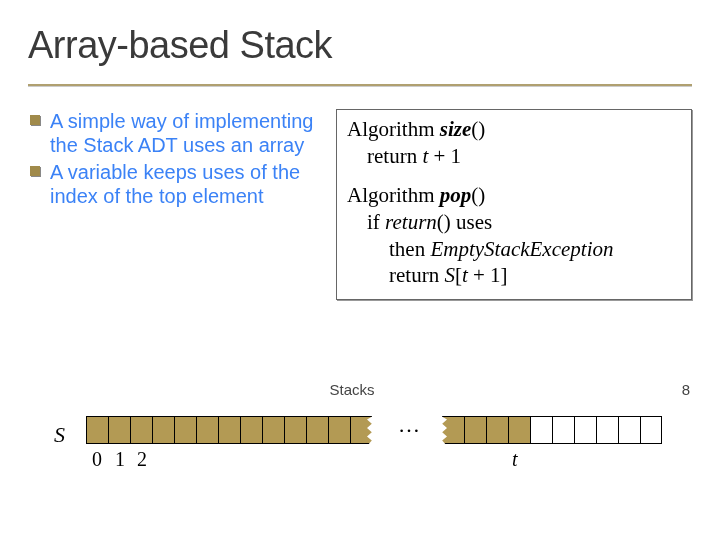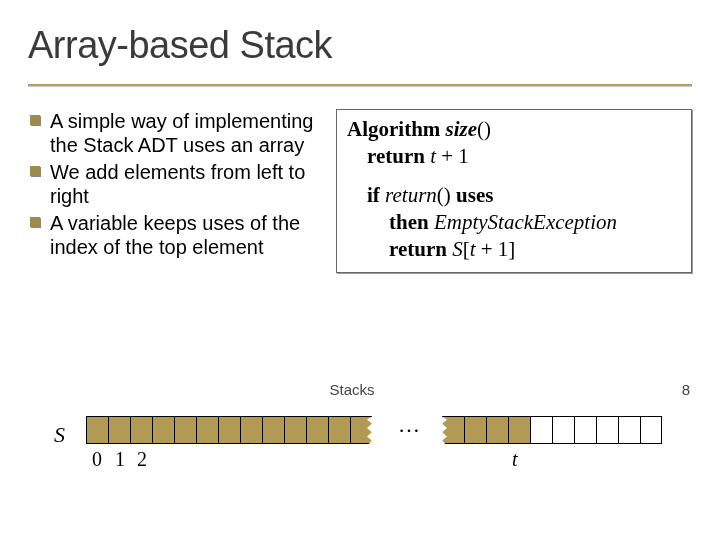--- a/index.html
+++ b/index.html
@@ -6,24 +6,24 @@
   html, body { width: 720px; height: 540px; background: #fff; font-family: Verdana, Geneva, sans-serif; overflow: hidden; }
   .slide { width: 720px; height: 412px; position: relative; padding: 24px 28px 0 28px; }
   .title { font-size: 38px; color: #3a3a3a; font-weight: 400; letter-spacing: -0.5px; }
   .underline { position: absolute; top: 84px; left: 28px; right: 28px; height: 3px; }
   .underline .line { position: absolute; top: 0; left: 0; right: 0; height: 1.5px; background: #b0a070; }
   .underline .shadow { position: absolute; top: 1.5px; left: 0; right: 0; height: 1.5px; background: #ccc; }
   .content { display: flex; margin-top: 42px; gap: 8px; }
   .left { flex: 0 0 300px; }
   .right { flex: 1; }
   .bullet-list { list-style: none; }
-  .bullet-list li { position: relative; padding-left: 22px; font-size: 20px; color: #000000; line-height: 1.22; margin-bottom: 2px; }
+  .bullet-list li { position: relative; padding-left: 22px; font-size: 20px; color: #3b82f6; line-height: 1.22; margin-bottom: 2px; }
   .bullet-list li::before { content: ""; position: absolute; left: 2px; top: 6px; width: 10px; height: 10px; background: #a08a4a; box-shadow: 1px 1px 0 #888; }
   .algo-box { border: 1px solid #666; padding: 6px 10px 10px 10px; font-family: "Times New Roman", Times, serif; font-size: 21px; line-height: 1.28; color: #000; box-shadow: 1px 1px 0 #999; }
-  .algo-box .kw { font-weight: bold; }
+  .algo-box .kw { font-weight: normal; }
   .algo-box .fn { font-style: italic; font-weight: bold; }
   .algo-box .var { font-style: italic; }
   .algo-box .ind1 { padding-left: 20px; display: block; }
   .algo-box .ind2 { padding-left: 42px; display: block; }
   .algo-box .sep { height: 12px; }
   .diagram { position: absolute; left: 62px; top: 412px; width: 610px; height: 66px; }
   .s-label { position: absolute; left: -8px; top: 10px; font-family: "Times New Roman", serif; font-style: italic; font-size: 22px; }
   .cells { position: absolute; left: 24px; top: 4px; display: flex; }
   .cell { width: 22px; height: 28px; border: 1px solid #000; border-right: none; background: #fff; }
   .cell.last { border-right: 1px solid #000; }
@@ -53,37 +53,41 @@
   <div class="title">Array-based Stack</div>
   <div class="underline">
     <div class="line"></div>
       <div class="shadow"></div>
   </div>
 
   <div class="content">
     <div class="left">
       <ul class="bullet-list">
         <li>A simple way of implementing the Stack ADT uses an array</li>
-        <li>We add elements from left to right</li>
         <li>A variable keeps uses of the  index of the top element</li>
       </ul>
     </div>
     <div class="right">
       <div class="algo-box">
         <div>
           <span class="kw">Algorithm</span>
           <span> </span>
           <span class="fn">size</span><span>()</span>
         </div>
         <span class="ind1">
           <span class="kw">return</span>
           <span> </span>
           <span class="var">t</span><span> + 1</span>
         </span>
         <div class="sep"></div>
+        <div>
+          <span class="kw">Algorithm</span>
+          <span> </span>
+          <span class="fn">pop</span><span>()</span>
+        </div>
         <span class="ind1">
           <span class="kw">if</span>
           <span> </span>
           <span class="var">return</span><span>()</span>
           <span> </span>
           <span class="kw">uses</span>
         </span>
         <span class="ind2">
           <span class="kw">then</span>
           <span> </span>

